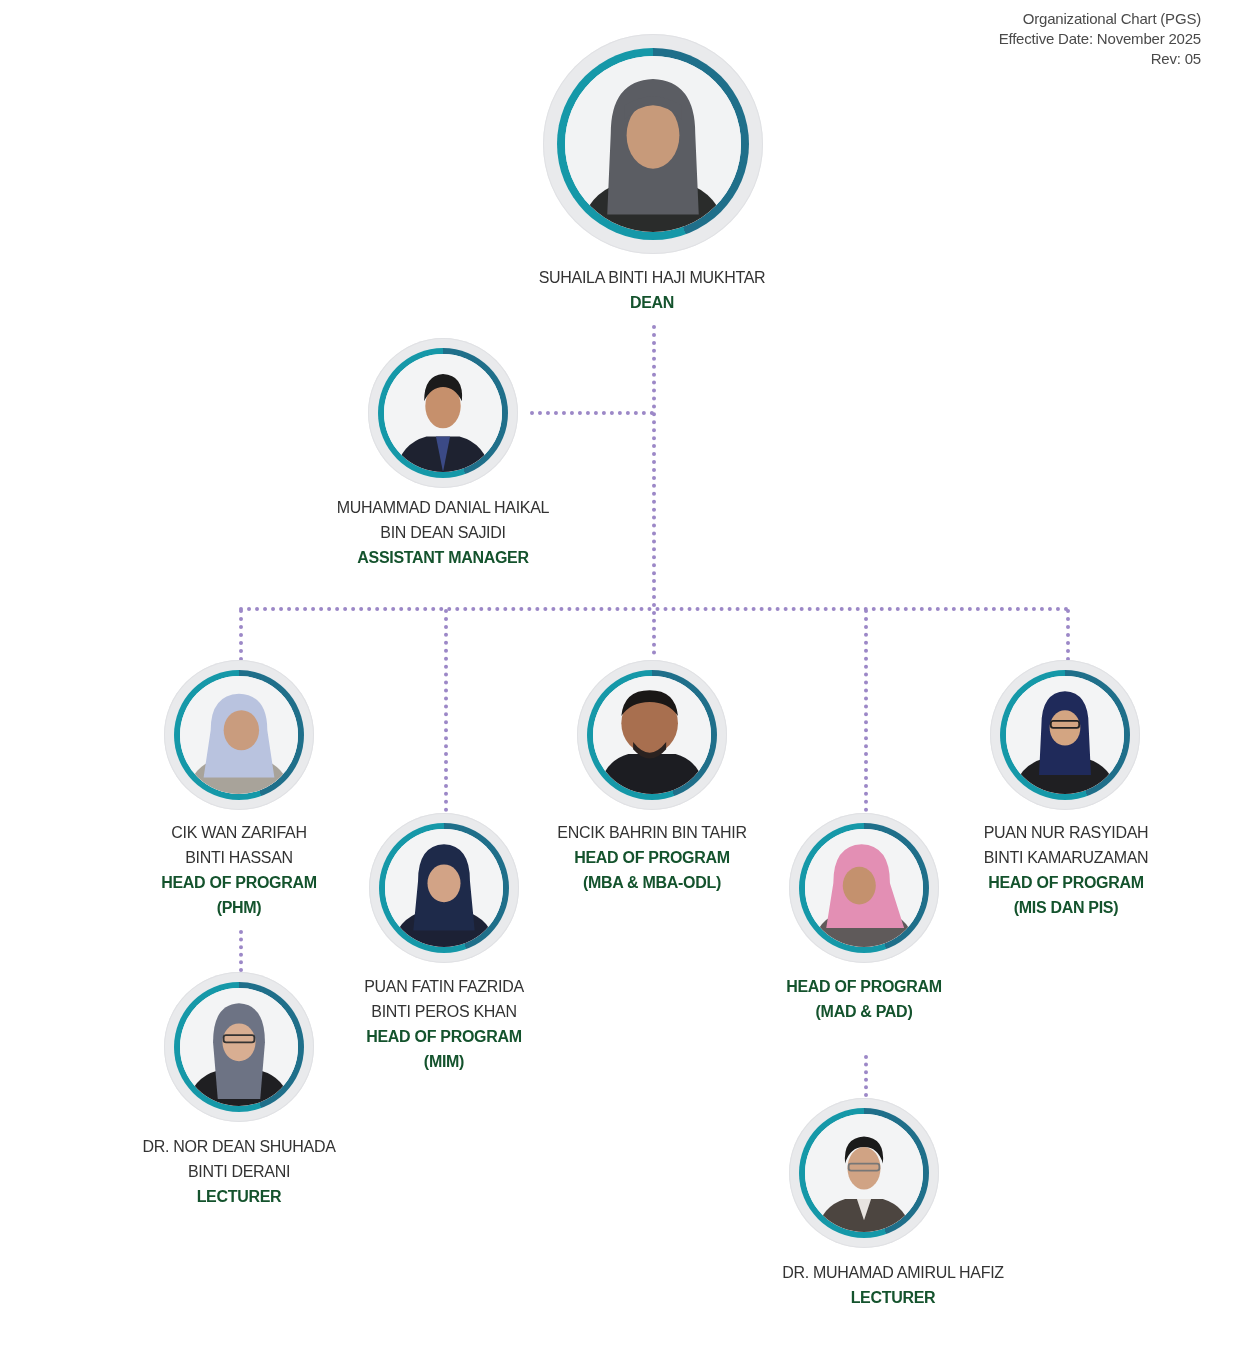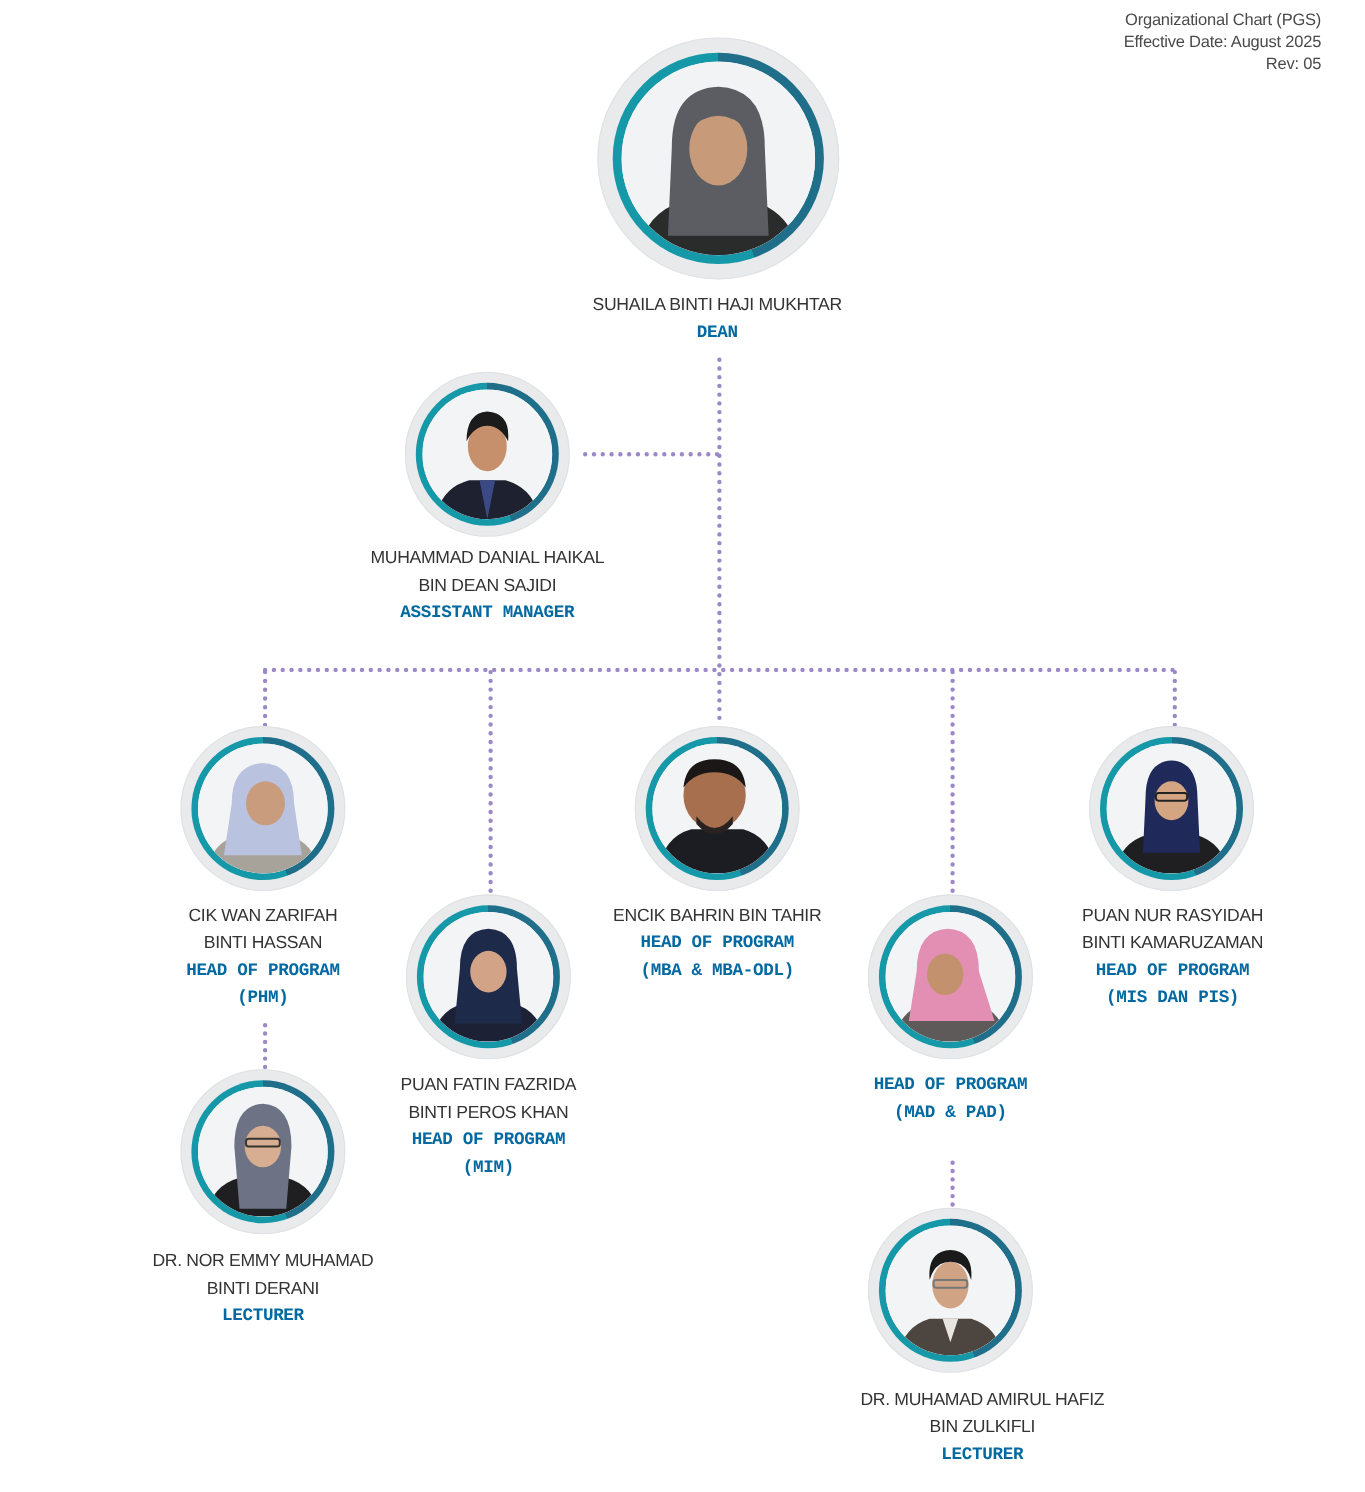--- a/index.html
+++ b/index.html
@@ -16,28 +16,28 @@
     .avatar { position: absolute; border-radius: 50%; background: #e9eaec;
               box-shadow: 0 0 0 1px #e0e1e4 inset; }
     .avatar .ring { position: absolute; border-radius: 50%;
                     background: conic-gradient(#1f6f8a 0deg 160deg, #1598a8 160deg 360deg); }
     .avatar .photo { position: absolute; border-radius: 50%; overflow: hidden; background: #f4f5f6; }
     .avatar svg { width: 100%; height: 100%; display: block; }
 
     .label { position: absolute; text-align: center; transform: translateX(-50%);
              white-space: nowrap; font-size: 16px; line-height: 25px; letter-spacing: -0.3px; }
     .label .name { color: #333333; font-weight: 400; }
-    .label .role { color: #0369a1; font-weight: 700; font-family: Liberation Mono, monospace; }
+    .label .role { color: #14532d; font-weight: 700; }
   </style>
 </head>
 <body>
 
 <div class="meta">
   <div>Organizational Chart (PGS)</div>
-  <div>Effective Date: August 2025</div>
+  <div>Effective Date: November 2025</div>
   <div>Rev: 05</div>
 </div>
 
 <div class="vline" style="left:652px; top:325px; height:330px;"></div>
 <div class="hline" style="left:530px; top:411px; width:124px;"></div>
 <div class="hline" style="left:239px; top:607px; width:830px;"></div>
 <div class="vline" style="left:239px; top:609px; height:52px;"></div>
 <div class="vline" style="left:444px; top:609px; height:203px;"></div>
 <div class="vline" style="left:864px; top:609px; height:203px;"></div>
 <div class="vline" style="left:1066px; top:609px; height:52px;"></div>
@@ -174,35 +174,34 @@
     <svg viewBox="0 0 100 100">
       <rect width="100" height="100" fill="#f3f4f5"></rect>
       <path d="M6 100 Q10 76 32 70 L68 70 Q90 76 94 100Z" fill="#1f1f22"></path>
       <path d="M28 46 Q28 14 50 13 Q72 14 72 46 L68 94 L32 94Z" fill="#6d7384"></path>
       <ellipse cx="50" cy="46" rx="14" ry="16" fill="#d8ae92"></ellipse>
       <rect x="37" y="40" width="26" height="6" rx="2" fill="none" stroke="#333" stroke-width="1.5"></rect>
     </svg>
   </div>
 </div>
 <div class="label" style="left:239px; top:1134px;">
-  <div class="name">DR. NOR EMMY MUHAMAD</div>
+  <div class="name">DR. NOR DEAN SHUHADA</div>
   <div class="name">BINTI DERANI</div>
   <div class="role">LECTURER</div>
 </div>
 
 <div class="avatar" style="left:789px; top:1098px; width:150px; height:150px;">
   <div class="ring" style="left:10px; top:10px; width:130px; height:130px;"></div>
   <div class="photo" style="left:16px; top:16px; width:118px; height:118px;">
     <svg viewBox="0 0 100 100">
       <rect width="100" height="100" fill="#f3f4f5"></rect>
       <path d="M10 100 Q14 78 34 72 L66 72 Q86 78 90 100Z" fill="#4c4540"></path>
       <path d="M44 72 L50 90 L56 72Z" fill="#e8e4e0"></path>
       <ellipse cx="50" cy="46" rx="14" ry="18" fill="#d0a384"></ellipse>
       <path d="M34 42 Q32 20 50 19 Q68 20 66 42 Q62 28 50 28 Q38 28 34 42Z" fill="#1a1a1a"></path>
       <rect x="37" y="42" width="26" height="6" rx="2" fill="none" stroke="#777" stroke-width="1.5"></rect>
     </svg>
   </div>
 </div>
 <div class="label" style="left:861px; top:1260px;margin-left:32px;">
   <div class="name">DR. MUHAMAD AMIRUL HAFIZ</div>
-  <div class="name">BIN ZULKIFLI</div>
   <div class="role">LECTURER</div>
 </div>
 
 </body></html>

